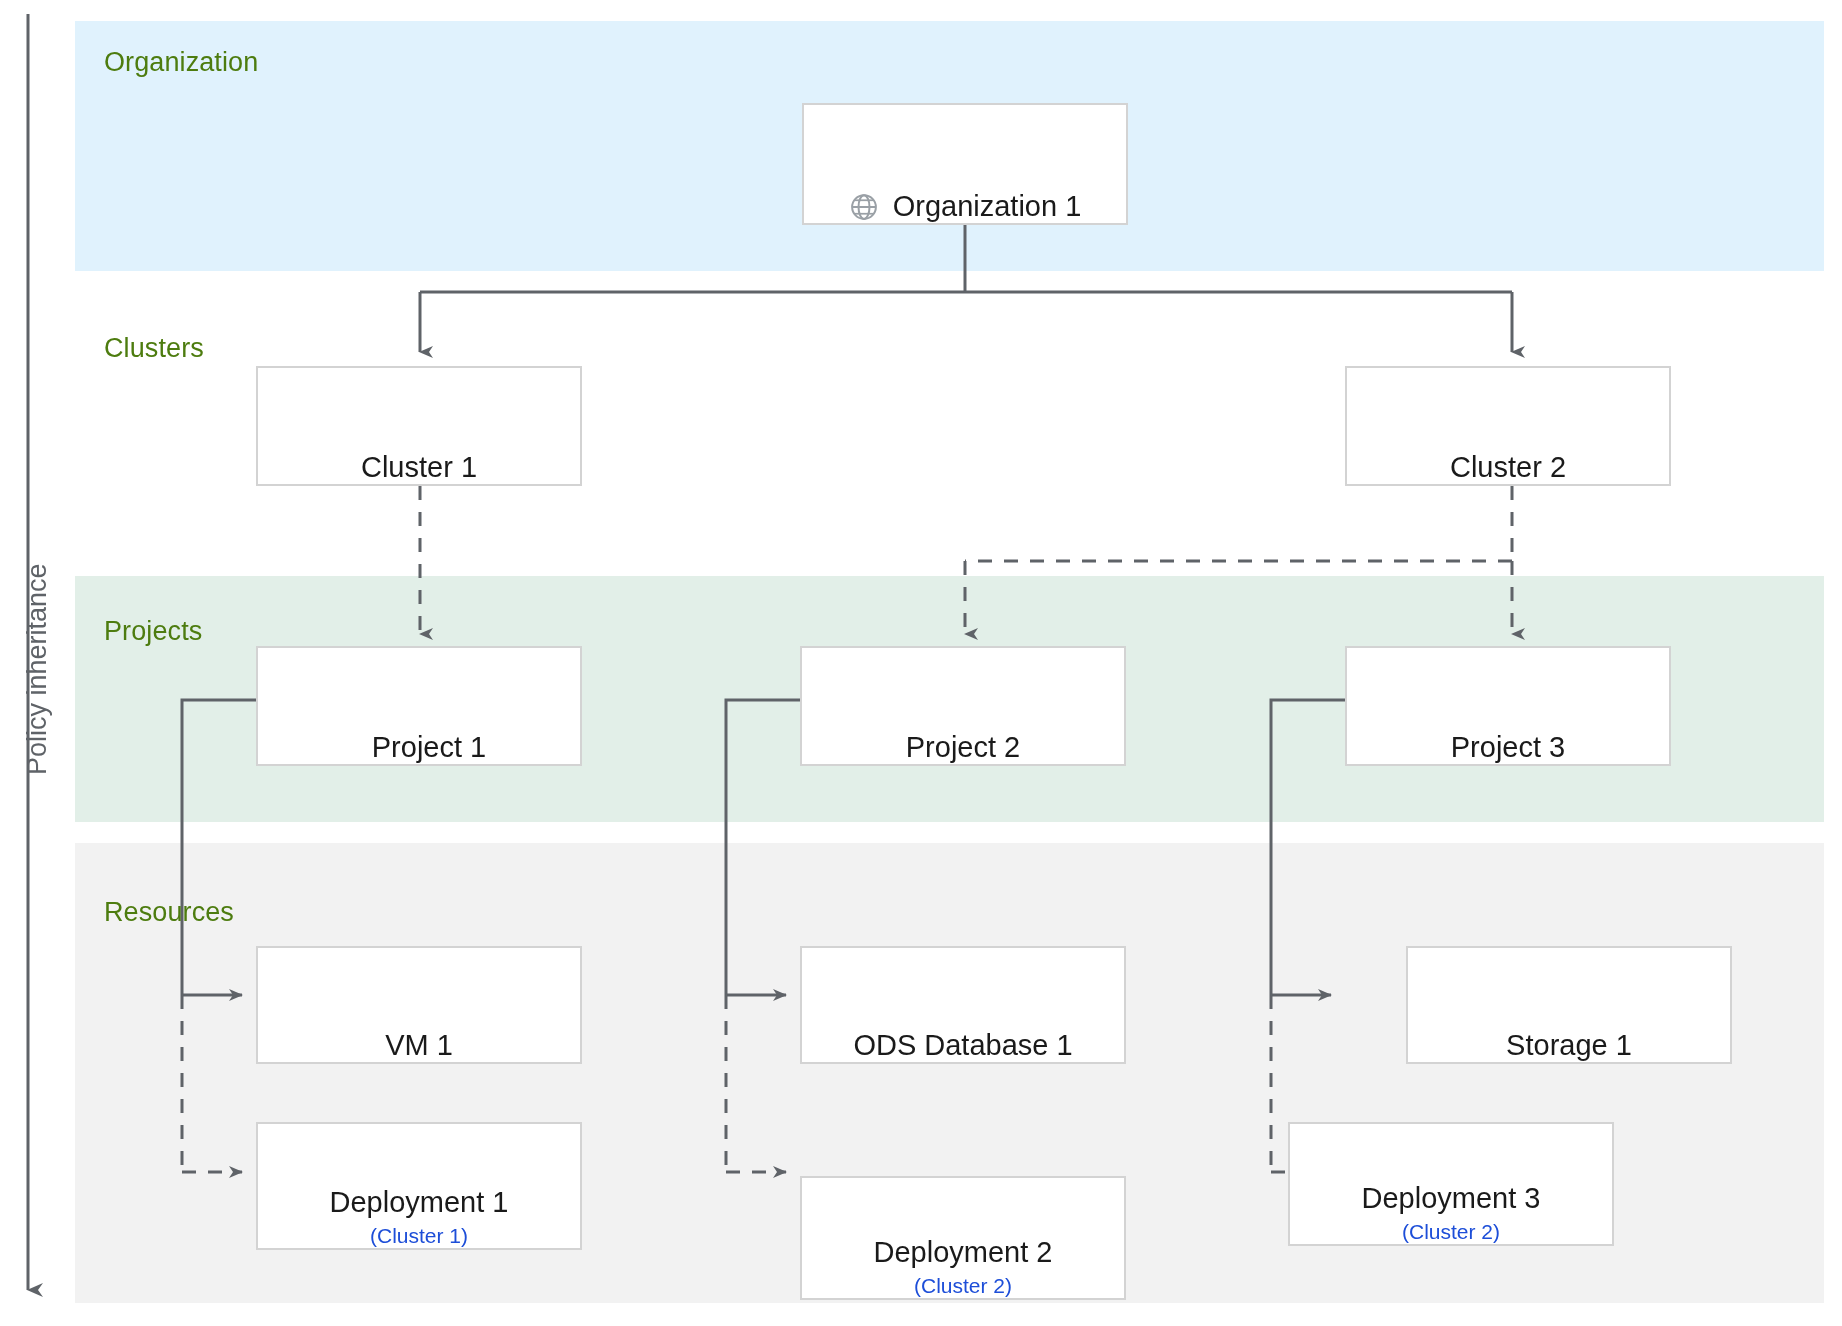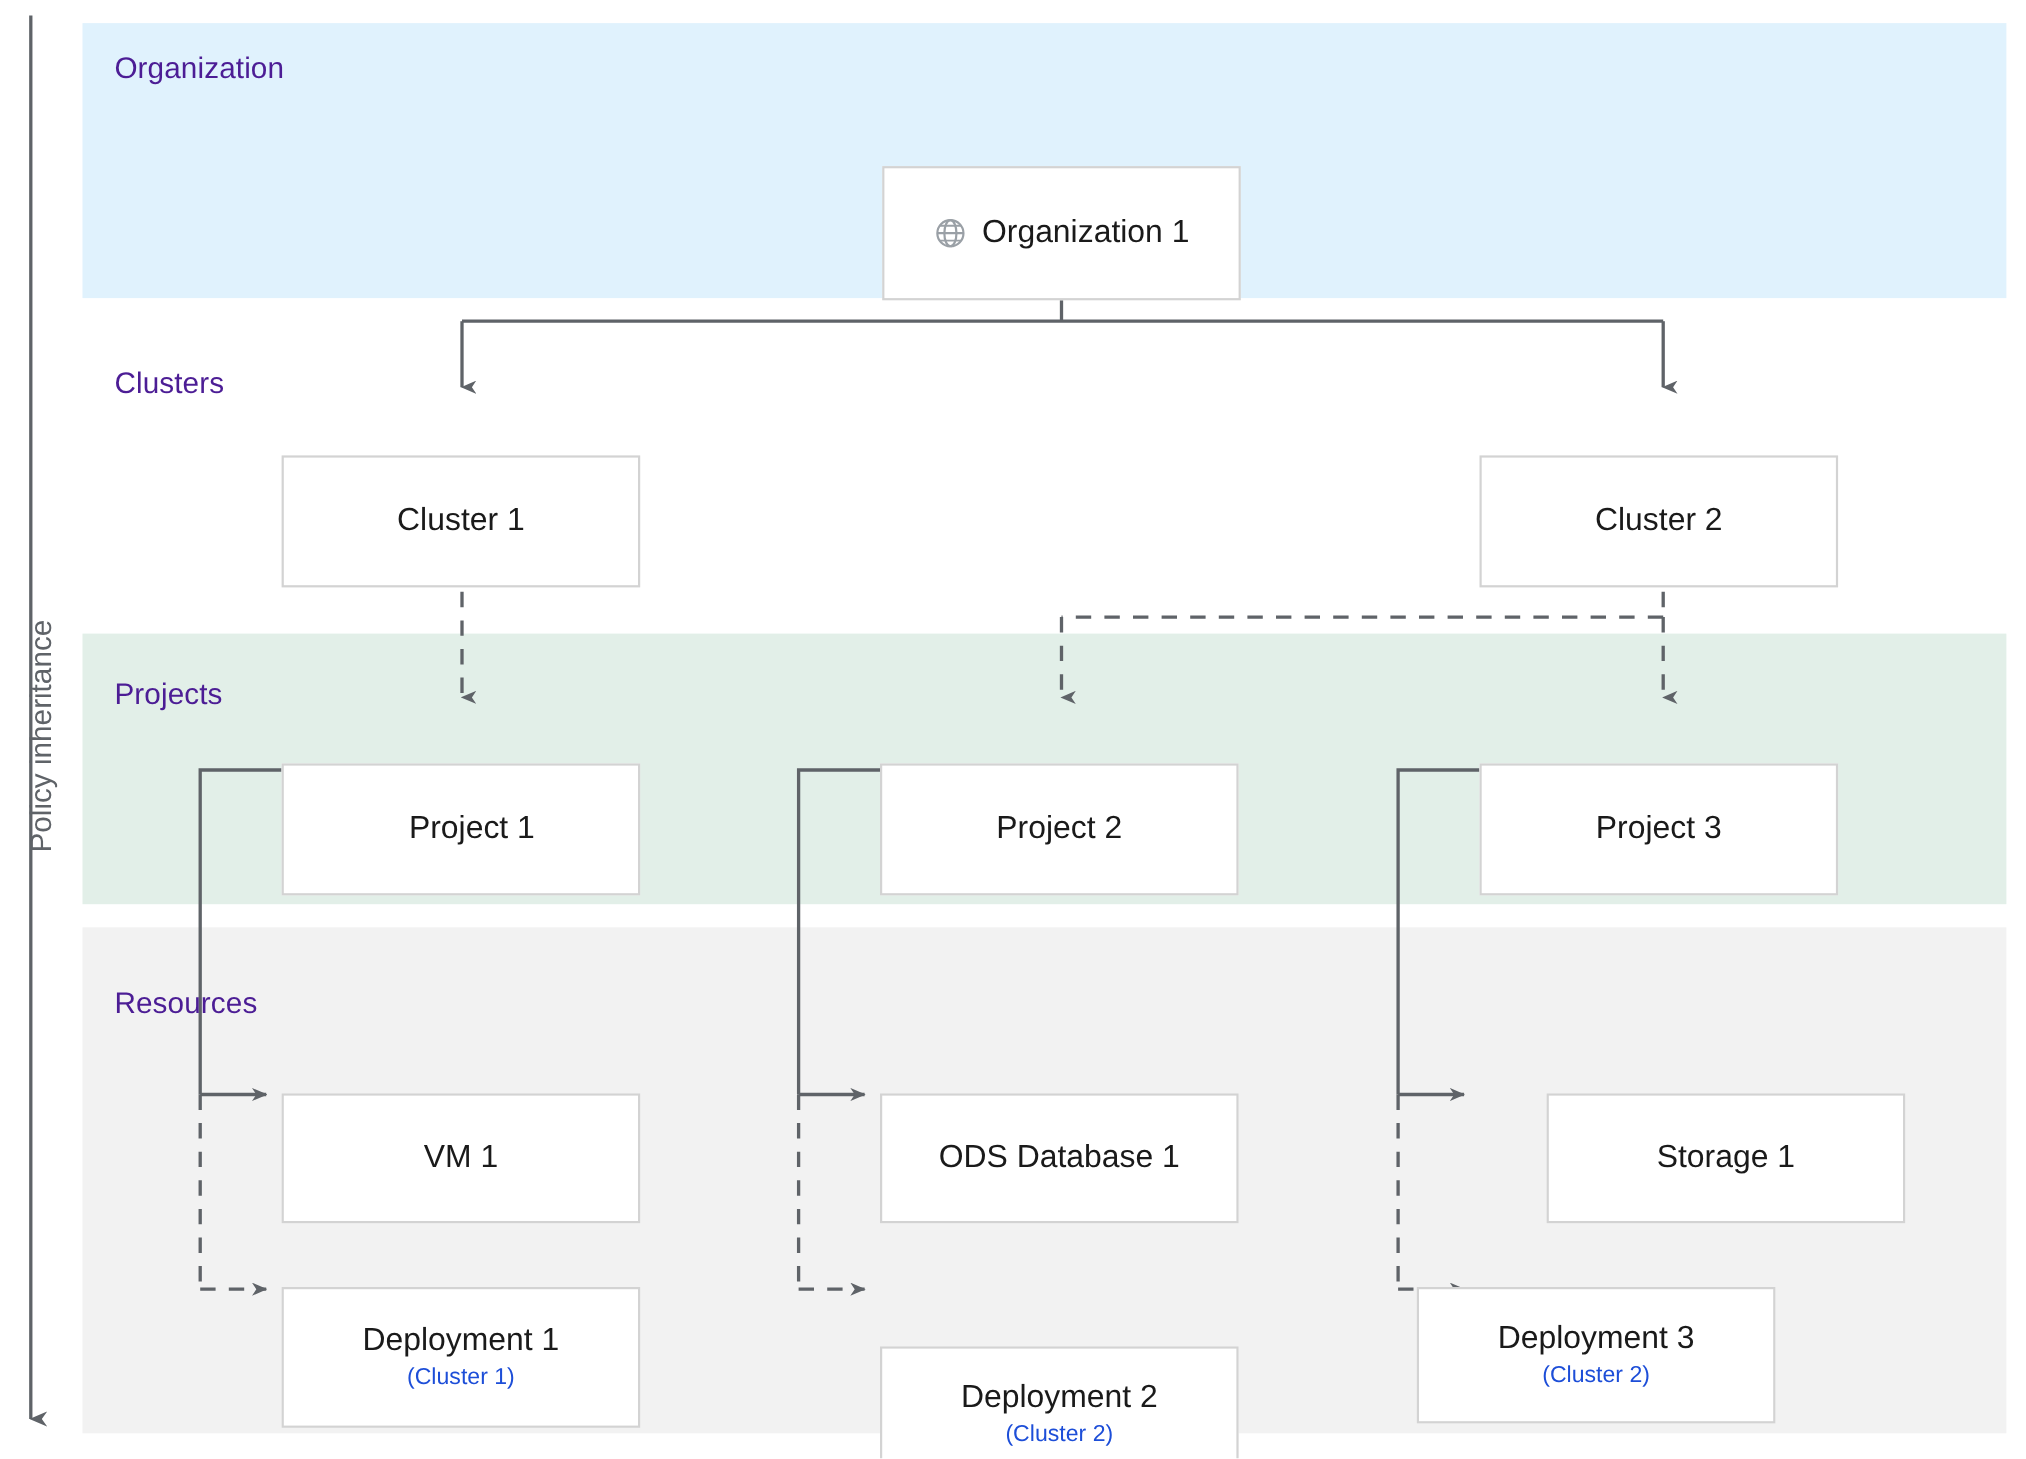--- a/index.html
+++ b/index.html
@@ -21,37 +21,36 @@
   #diagram-svg {
     position: absolute;
     left: 0;
     top: 0;
     width: 1842px;
     height: 1326px;
   }
   .band-label {
     position: absolute;
     font-size: 27px;
-    color: #4c1d95;
+    color: #4d7c0f;
     font-family: "Liberation Sans", sans-serif;
     white-space: nowrap;
     letter-spacing: 0.1px;
   }
   .node {
     position: absolute;
     box-sizing: border-box;
     background: #ffffff;
     border: 2px solid #d3d3d3;
     display: flex;
     flex-direction: column;
     align-items: center;
-    justify-content: center;
+    justify-content: flex-end;
     font-family: "Liberation Sans", sans-serif;
     color: #1a1a1a;
-    margin-top: 48px;
   }
   .node-title {
     font-size: 29px;
     line-height: 1.1;
     white-space: nowrap;
   }
   .node-sub {
     font-size: 21px;
     line-height: 1.2;
     margin-top: 4px;

